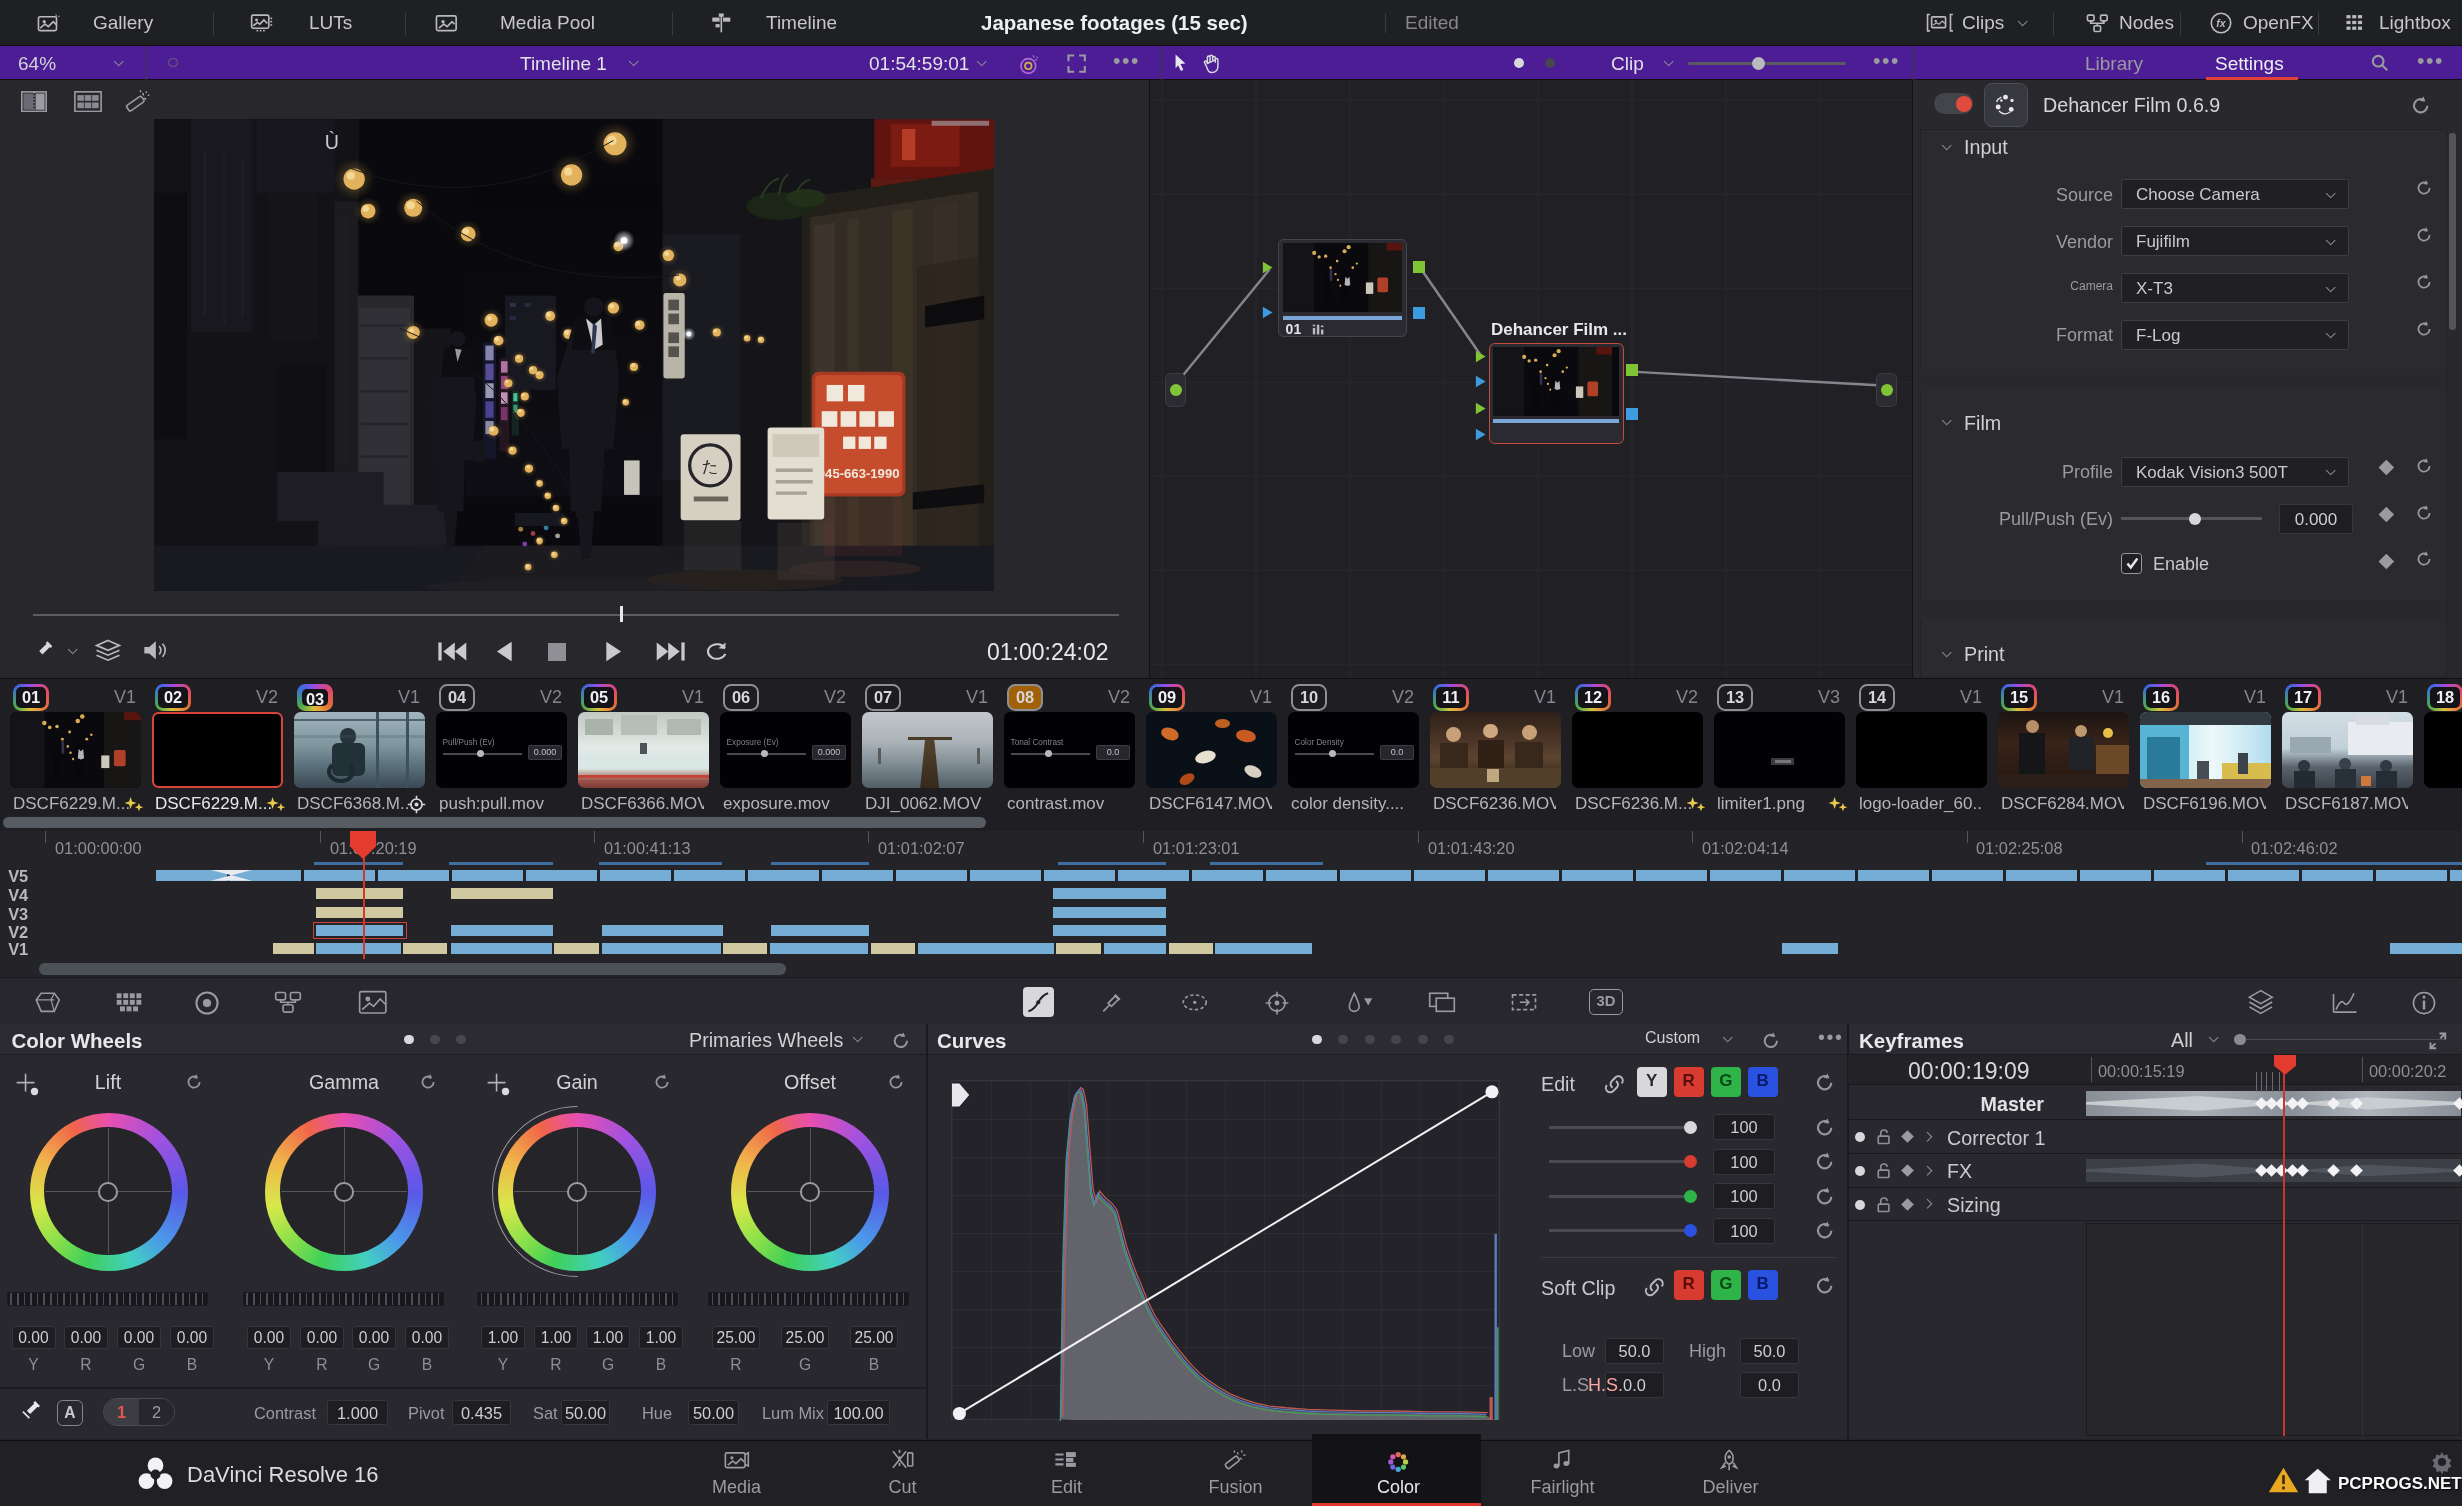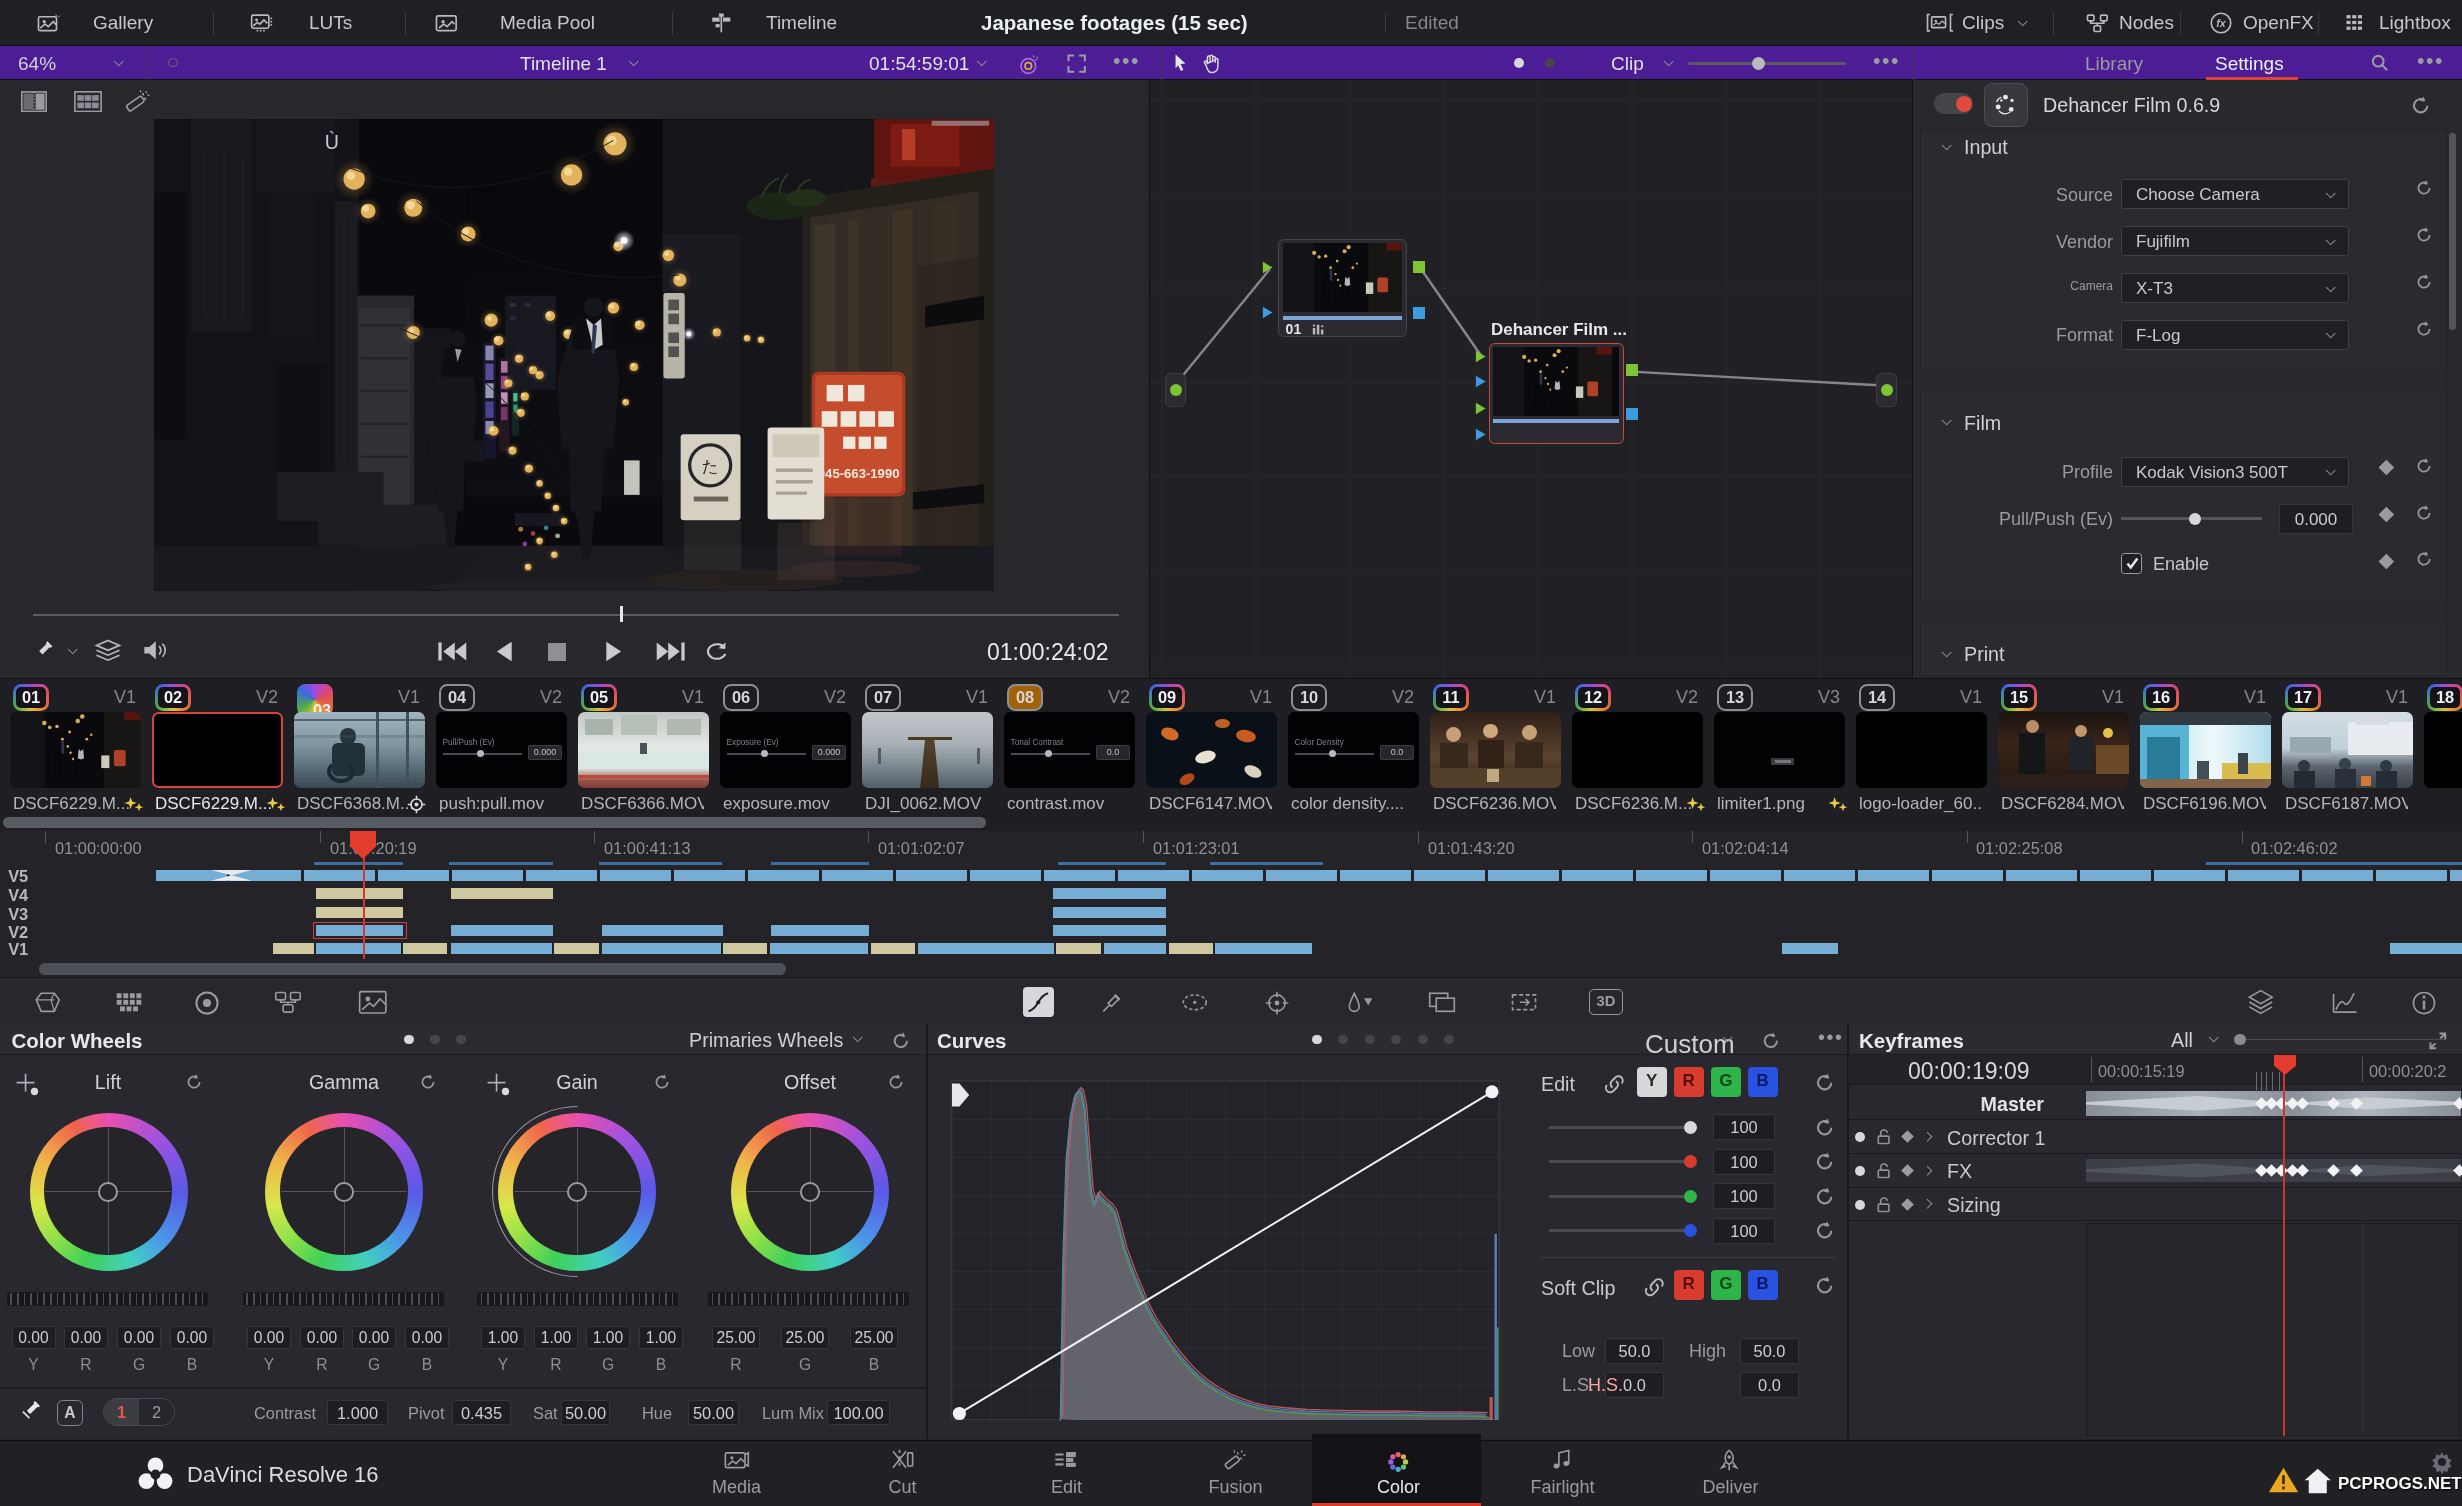--- a/index.html
+++ b/index.html
@@ -703,21 +703,21 @@
     <div class="a" style="left:155px;top:4.9px;width:36px;height:27px;border-radius:8.2px;background:conic-gradient(from 0deg,#a44ae0,#e0486a 18%,#e06a3a 32%,#e8a63a 45%,#d4c23a 52%,#50ac4a 66%,#3a6ae0 85%,#a44ae0);padding:3.3px">
       <div style="width:100%;height:100%;border-radius:4.9px;background:#141418;color:#f0f0f4;font-size:16.4px;font-weight:bold;text-align:center;line-height:20.5px">02</div>
     </div>
     <div class="a" style="left:227px;top:8.2px;width:51px;text-align:right;font-size:18px;color:#85858d">V2</div>
     <div class="a" style="left:152px;top:33px;width:131px;height:76px;overflow:hidden;border-radius:6.6px;border:2.5px solid #d84438;background:#000"></div>
     <div class="a" style="left:155px;top:115px;width:123px;overflow:hidden;font-size:17px;color:#e8e8ec;white-space:nowrap">DSCF6229.M...</div>
     <svg class="a" style="left:265px;top:116px" width="21.3" height="19" viewBox="0 0 28 24">
       <path d="M10 2l2 6 6 2-6 2-2 6-2-6-6-2 6-2z" fill="#e8c84a"></path>
       <path d="M21 10l1.5 4 4 1.5-4 1.5-1.5 4-1.5-4-4-1.5 4-1.5z" fill="#e8c84a"></path>
     </svg>
-    <div class="a" style="left:297px;top:4.9px;width:36px;height:27px;border-radius:8.2px;background:conic-gradient(from 0deg,#a44ae0,#e0486a 18%,#e06a3a 32%,#e8a63a 45%,#d4c23a 52%,#50ac4a 66%,#3a6ae0 85%,#a44ae0);padding:16px">
+    <div class="a" style="left:297px;top:4.9px;width:36px;height:27px;border-radius:8.2px;background:conic-gradient(from 0deg,#a44ae0,#e0486a 18%,#e06a3a 32%,#e8a63a 45%,#d4c23a 52%,#50ac4a 66%,#3a6ae0 85%,#a44ae0);padding:5px">
       <div style="width:100%;height:100%;border-radius:4.9px;background:#141418;color:#f0f0f4;font-size:16.4px;font-weight:bold;text-align:center;line-height:20.5px">03</div>
     </div>
     <div class="a" style="left:369px;top:8.2px;width:51px;text-align:right;font-size:18px;color:#85858d">V1</div>
     <div class="a" style="left:294px;top:33px;width:131px;height:76px;overflow:hidden;border-radius:6.6px;background:linear-gradient(180deg,#a0b4bd,#7e959e 45%,#5b727c 70%,#394852)">
       <div class="a" style="left:46px;top:16.4px;width:16.4px;height:16.4px;border-radius:50%;background:#26343c"></div>
       <div class="a" style="left:38px;top:31px;width:33px;height:33px;border-radius:5.7px;background:#223038"></div>
       <div class="a" style="left:33px;top:48px;width:28px;height:23px;border-radius:50%;border:4.9px solid #1c2a32;border-top-color:transparent"></div>
       <div class="a" style="left:0;top:6.6px;width:131px;height:2.5px;background:#50646e"></div>
       <div class="a" style="left:0;top:23px;width:131px;height:2.5px;background:#48586246"></div>
       <div class="a" style="left:82px;top:0;width:3.3px;height:76px;background:#3e525c"></div>
@@ -1152,21 +1152,21 @@
     <div class="a vbox" style="left:688px;top:376px;width:51px;height:25.4px;font-size:16.4px;line-height:24px">50.00</div>
     <div class="a" style="left:762px;top:380px;font-size:16.4px;color:#9a9aa0">Lum Mix</div>
     <div class="a vbox" style="left:827px;top:376px;width:63px;height:25.4px;font-size:16.4px;line-height:24px">100.00</div>
     <div class="a" style="left:937px;top:4.9px;font-size:20.5px;font-weight:bold;color:#e8e8ec">Curves</div>
     <div class="a dot" style="left:1312px;top:10.7px;width:9.8px;height:9.8px;background:#d8d8dc"></div>
     <div class="a dot" style="left:1338px;top:10.7px;width:9.8px;height:9.8px;background:#45454b"></div>
     <div class="a dot" style="left:1365px;top:10.7px;width:9.8px;height:9.8px;background:#45454b"></div>
     <div class="a dot" style="left:1391px;top:10.7px;width:9.8px;height:9.8px;background:#45454b"></div>
     <div class="a dot" style="left:1418px;top:10.7px;width:9.8px;height:9.8px;background:#45454b"></div>
     <div class="a dot" style="left:1444px;top:10.7px;width:9.8px;height:9.8px;background:#45454b"></div>
-    <div class="a" style="left:1645px;top:4.9px;font-size:26px;color:#d0d0d4">Custom</div>
+    <div class="a" style="left:1645px;top:4.9px;font-size:16px;color:#d0d0d4">Custom</div>
     <span class="a chev" style="left:1724px;top:9.8px"></span>
     <svg class="a" style="left:1761px;top:6.6px" width="19.7" height="19.7" viewBox="0 0 24 24">
       <path d="M19.5 12a7.5 7.5 0 1 1-2.8-5.8" fill="none" stroke="#96969d" stroke-width="2.4"></path>
       <path d="M15.5 1.8 16.6 7.6 11 6.5z" fill="#96969d"></path>
     </svg>
     <div class="a" style="left:1818px;top:1.6px;font-size:19.7px;color:#9a9aa1;letter-spacing:1.6px">•••</div>
     <div class="a" style="left:951px;top:56px;width:549px;height:340px;background:#232329;border:0.8px solid #35353b;background-image:linear-gradient(#2b2b31 0.8px,transparent 0.8px),linear-gradient(90deg,#2b2b31 0.8px,transparent 0.8px);background-size:39px 38px"><svg width="549" height="340" viewBox="0 0 669 414">
         <polygon points="151,413 133,412 136,220 140,95 145,42 150,18 155,11 158,13 162,32 166,85 170,135 174,150 178,137 183,143 188,148 193,152 199,160 205,182 211,205 217,222 223,238 229,252 237,272 245,288 252,299 259,309 267,321 275,331 283,341 291,350 301,360 311,368 323,376 337,384 351,390 367,395 385,399 405,401 431,403 461,404 501,405 541,405 581,406 621,406 651,407 660,413" fill="#71717a" fill-opacity="0.82"></polygon>
         <polyline points="133,412 136,220 140,95 145,42 150,18 155,11 158,13 162,32 166,85 170,135 174,150 178,137 183,143 188,148 193,152 199,160 205,182 211,205 217,222 223,238 229,252 237,272 245,288 252,299 259,309 267,321 275,331 283,341 291,350 301,360 311,368 323,376 337,384 351,390 367,395 385,399 405,401 431,403 461,404 501,405 541,405 581,406 621,406 651,407" fill="none" stroke="#c05a50" stroke-width="1.6" transform="translate(2,-3)"></polyline>
         <polyline points="133,412 136,220 140,95 145,42 150,18 155,11 158,13 162,32 166,85 170,135 174,150 178,137 183,143 188,148 193,152 199,160 205,182 211,205 217,222 223,238 229,252 237,272 245,288 252,299 259,309 267,321 275,331 283,341 291,350 301,360 311,368 323,376 337,384 351,390 367,395 385,399 405,401 431,403 461,404 501,405 541,405 581,406 621,406 651,407" fill="none" stroke="#4a9a5a" stroke-width="1.6" transform="translate(-1,2)"></polyline>

